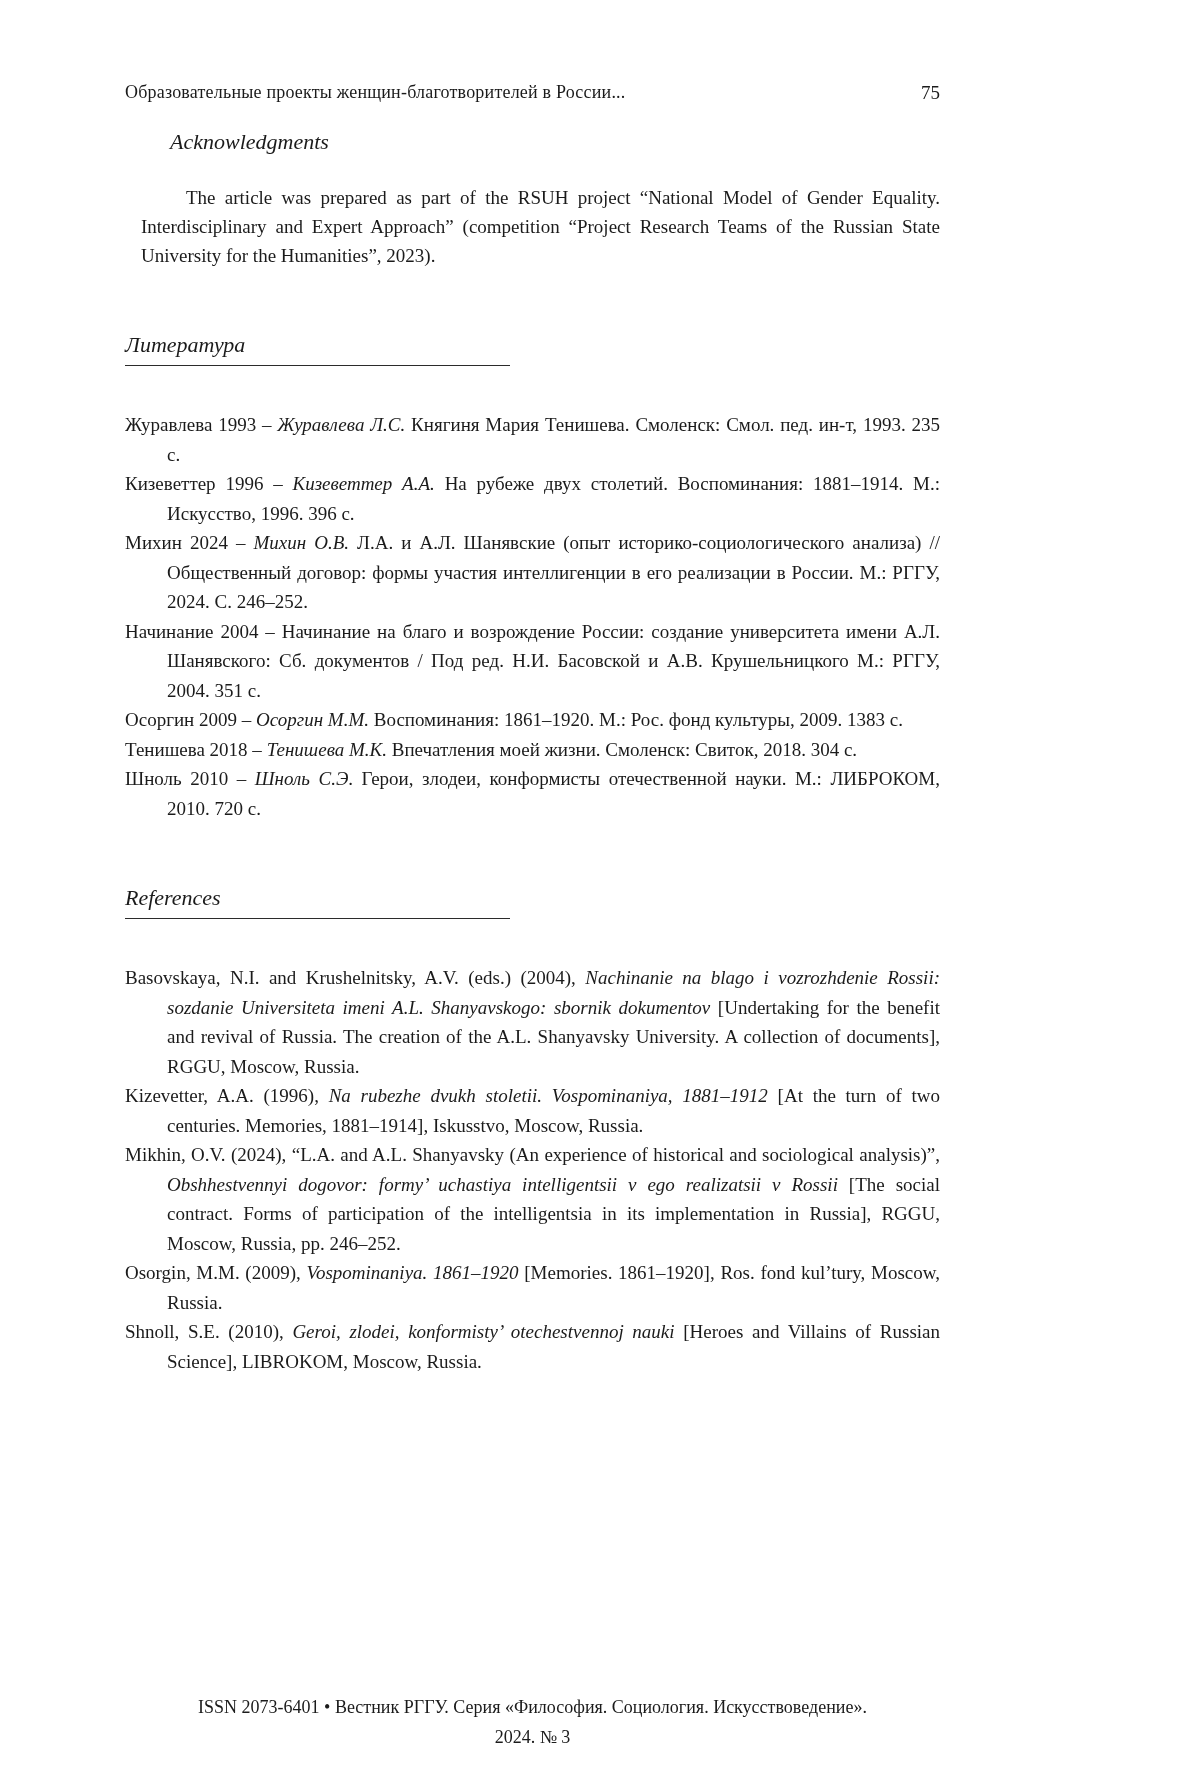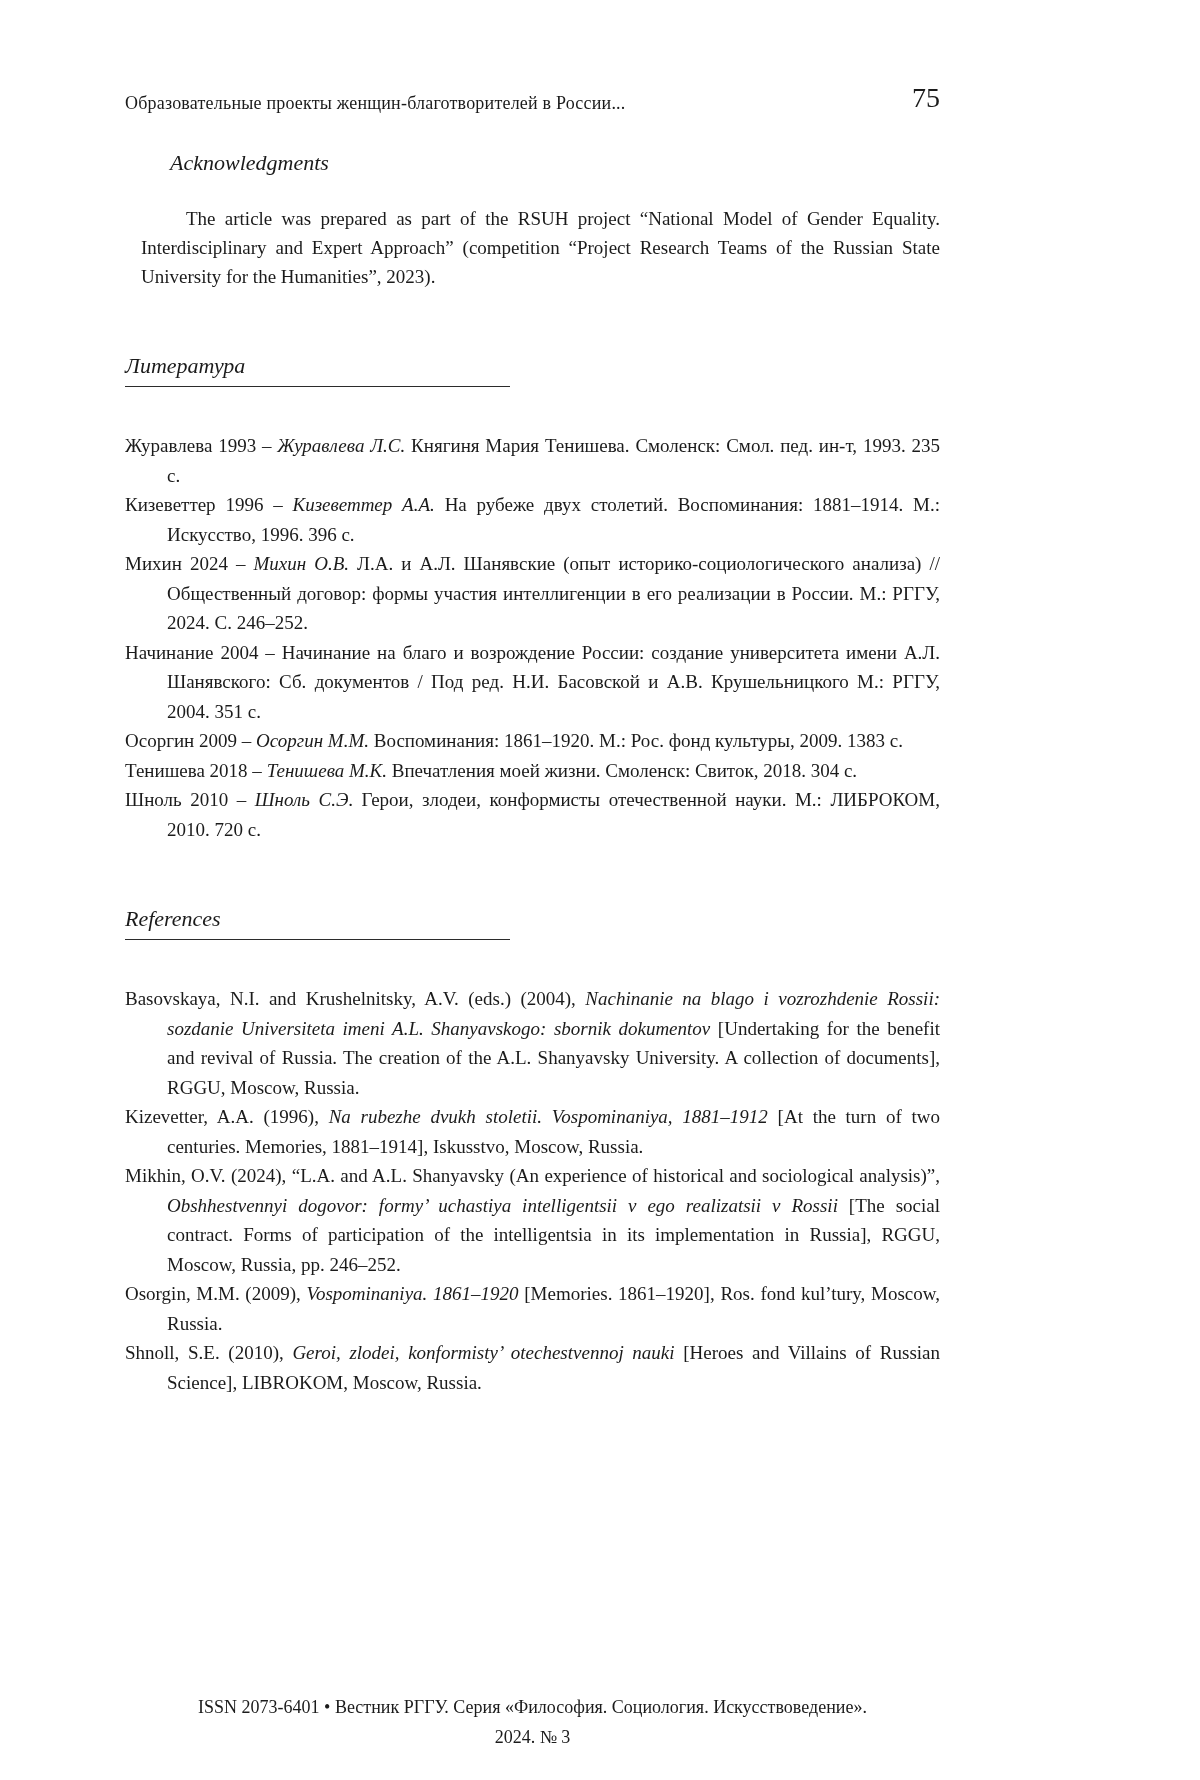--- a/index.html
+++ b/index.html
@@ -14,31 +14,31 @@
   .page {
     position: relative;
     width: 1200px;
     height: 1780px;
     padding: 82px 260px 0 125px;
     overflow: hidden;
   }
   .page-header {
     display: flex;
     justify-content: space-between;
-    align-items: flex-end;
+    align-items: flex-start;
   }
   .running-title {
     font-size: 18px;
     letter-spacing: 0.2px;
   }
   .page-number {
-    font-size: 28px;
+    font-size: 19px;
   }
   .ack-heading {
-    margin: 36px 0 0 45px;
+    margin: 25px 0 0 45px;
     font-style: italic;
     font-weight: normal;
     font-size: 22px;
   }
   .ack-body {
     margin-top: 28px;
     font-size: 19px;
     line-height: 29px;
     text-align: justify;
     text-indent: 45px;

